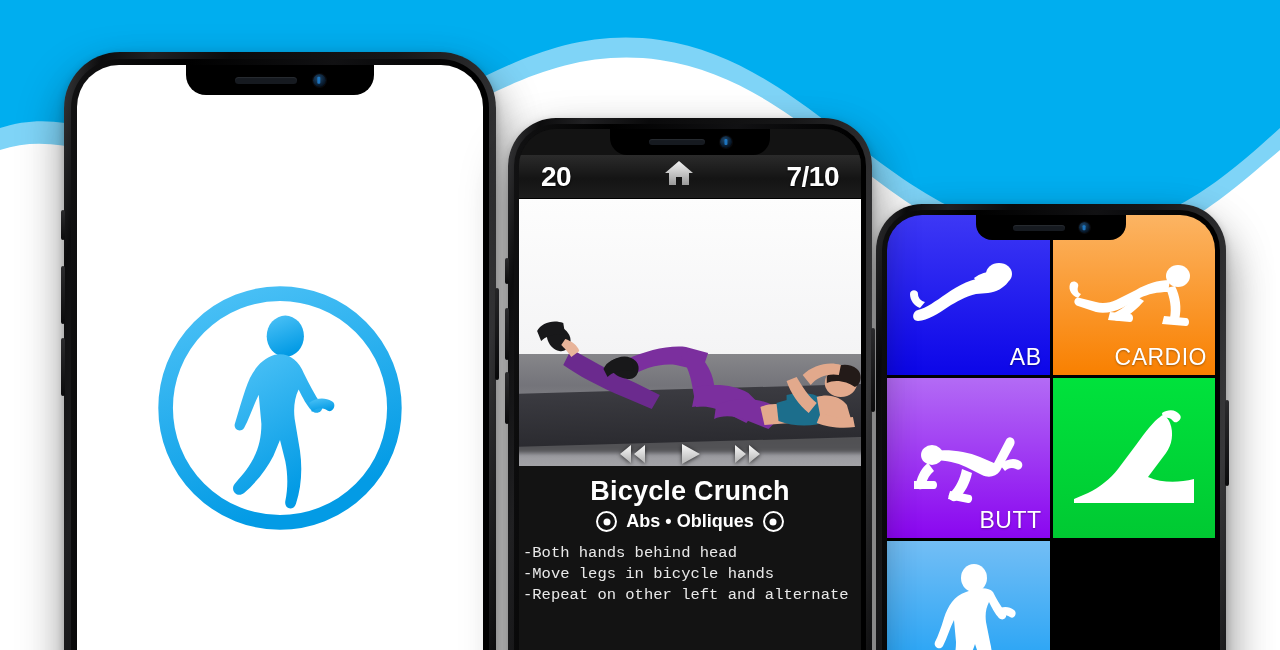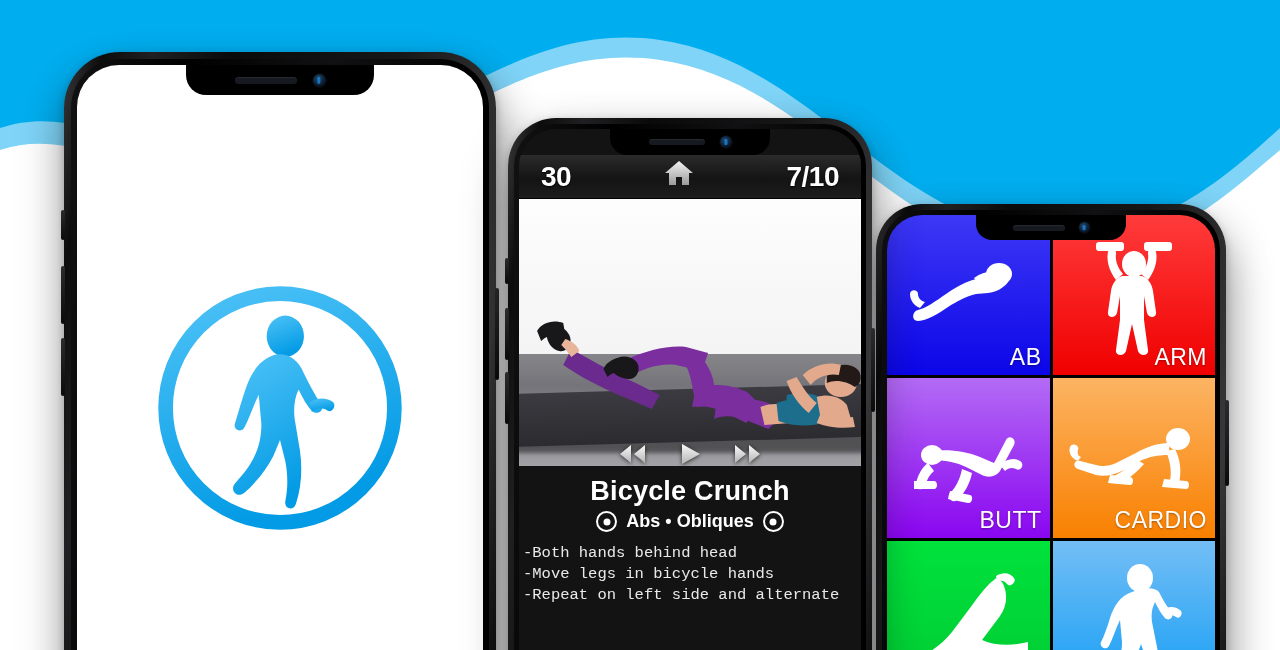--- a/index.html
+++ b/index.html
@@ -154,38 +154,40 @@
                        C92 48 100 44 104 38 C107 33 100 29 96 33 Z"></path>
               <path d="M70 34 C78 28 88 26 96 28 C101 29 101 36 96 36
                        C89 35 81 37 75 41 Z"></path>
               <path d="M16 64 C10 62 6 56 6 50 C6 45 14 45 14 50
                        C14 54 17 57 21 58 Z"></path>
             </g>
           </svg>
           <span class="tlabel">AB</span>
         </div>
 
-        <div class="tile" style="background:linear-gradient(180deg,#FF3B3B,#F00000);">
-          <svg width="96" height="128" viewBox="0 0 96 128">
-            <g fill="#fff">
-              <ellipse cx="48" cy="36" rx="12" ry="13"></ellipse>
-              <path d="M36 48 C30 50 26 56 25 63 L22 84 C21 90 29 91 31 85
-                       L34 68 L34 92 L30 122 C29 128 38 129 40 123
-                       L46 96 L52 123 C54 129 63 128 62 122
-                       L58 92 L58 68 L61 85 C63 91 71 90 70 84
-                       L67 63 C66 56 62 50 56 48 Z"></path>
-              <path d="M30 52 C24 44 20 34 22 24 C23 18 31 20 30 26
-                       C29 33 32 40 37 46 Z"></path>
-              <path d="M62 52 C68 44 72 34 70 24 C69 18 61 20 62 26
-                       C63 33 60 40 55 46 Z"></path>
-              <rect x="10" y="14" width="28" height="9" rx="3"></rect>
-              <rect x="58" y="14" width="28" height="9" rx="3"></rect>
-            </g>
-          </svg>
-          <span class="tlabel">ARM</span>
+
+        <div class="tile" style="background:linear-gradient(180deg,#FCB463,#F98000);">
+          <svg width="136" height="92" viewBox="0 0 136 92">
+            <g fill="#fff">
+              <ellipse cx="112" cy="30" rx="12" ry="11"></ellipse>
+              <path d="M104 34 C92 34 80 38 70 44 L50 54
+                       C44 57 36 58 30 56 L14 52 C8 50 6 58 12 60
+                       L30 66 C38 68 48 66 56 62 L74 52
+                       C82 48 92 46 102 46 Z"></path>
+              <path d="M100 42 C104 52 106 62 104 72 C103 78 112 80 113 74
+                       C116 62 114 50 109 40 Z"></path>
+              <path d="M98 70 L120 72 C124 72 124 80 120 80 L96 78 Z"></path>
+              <path d="M70 50 C64 56 58 62 50 66 C44 69 48 77 54 74
+                       C64 69 72 62 78 55 Z"></path>
+              <path d="M44 66 L64 68 C68 68 68 76 64 76 L42 74 Z"></path>
+              <path d="M12 52 C6 50 2 44 4 38 C6 33 14 36 12 41
+                       C11 44 12 47 15 48 Z"></path>
+            </g>
+          </svg>
+          <span class="tlabel">CARDIO</span>
         </div>
 
         <div class="tile" style="background:linear-gradient(180deg,#B36BF5,#8A06F0);">
           <svg width="128" height="100" viewBox="0 0 128 100">
             <g fill="#fff">
               <ellipse cx="28" cy="50" rx="11" ry="10"></ellipse>
               <path d="M22 56 C34 54 50 56 62 62 L78 70
                        C84 73 92 72 96 66 L110 40
                        C113 34 105 29 102 35 L90 58 L76 52
                        C62 46 44 44 28 46 Z"></path>
@@ -195,41 +197,20 @@
                        C61 88 66 78 68 68 Z"></path>
               <path d="M24 58 C18 62 14 70 12 78 C10 84 19 87 21 81
                        C23 74 26 69 30 66 Z"></path>
               <path d="M10 76 L30 76 C34 76 34 84 30 84 L10 84 Z"></path>
               <path d="M46 86 L66 90 C70 91 68 99 64 98 L44 94 Z"></path>
             </g>
           </svg>
           <span class="tlabel">BUTT</span>
         </div>
 
-        <div class="tile" style="background:linear-gradient(180deg,#FCB463,#F98000);">
-          <svg width="136" height="92" viewBox="0 0 136 92">
-            <g fill="#fff">
-              <ellipse cx="112" cy="30" rx="12" ry="11"></ellipse>
-              <path d="M104 34 C92 34 80 38 70 44 L50 54
-                       C44 57 36 58 30 56 L14 52 C8 50 6 58 12 60
-                       L30 66 C38 68 48 66 56 62 L74 52
-                       C82 48 92 46 102 46 Z"></path>
-              <path d="M100 42 C104 52 106 62 104 72 C103 78 112 80 113 74
-                       C116 62 114 50 109 40 Z"></path>
-              <path d="M98 70 L120 72 C124 72 124 80 120 80 L96 78 Z"></path>
-              <path d="M70 50 C64 56 58 62 50 66 C44 69 48 77 54 74
-                       C64 69 72 62 78 55 Z"></path>
-              <path d="M44 66 L64 68 C68 68 68 76 64 76 L42 74 Z"></path>
-              <path d="M12 52 C6 50 2 44 4 38 C6 33 14 36 12 41
-                       C11 44 12 47 15 48 Z"></path>
-            </g>
-          </svg>
-          <span class="tlabel">CARDIO</span>
-        </div>
-
         <div class="tile" style="background:linear-gradient(180deg,#00E23C,#00C932);">
           <svg width="120" height="96" viewBox="0 0 120 96">
             <g fill="#fff">
               <path d="M86 10 C80 14 72 24 62 38 L44 62 C36 72 26 80 14 86
                        L0 92 L0 96 L120 96 L120 72 C104 76 88 76 74 70
                        L92 46 C98 38 100 26 96 16 C94 10 88 6 86 10 Z"></path>
               <path d="M88 6 C94 2 102 2 106 8 C109 12 102 18 99 14
                        C96 10 92 10 89 12 Z"></path>
             </g>
           </svg>
@@ -268,21 +249,21 @@
     <div class="frame-inner"></div>
     <div class="side-btn" style="left:-3px;top:140px;width:4px;height:26px;"></div>
     <div class="side-btn" style="left:-3px;top:190px;width:4px;height:52px;"></div>
     <div class="side-btn" style="left:-3px;top:254px;width:4px;height:52px;"></div>
     <div class="side-btn" style="right:-3px;top:210px;width:4px;height:84px;"></div>
 
     <div class="screen">
       <div class="app2">
 
         <div class="app2-header">
-          <span class="hnum">30</span>
+          <span class="hnum">20</span>
           <span>
             <svg width="30" height="28" viewBox="0 0 30 28" aria-hidden="true">
               <defs>
                 <linearGradient id="homeg" x1="0" y1="0" x2="0" y2="1">
                   <stop offset="0" stop-color="#f2f2f2"></stop>
                   <stop offset="1" stop-color="#9a9a9a"></stop>
                 </linearGradient>
               </defs>
               <path d="M15 2 L29 14 L25 14 L25 26 L18 26 L18 18 L12 18 L12 26 L5 26 L5 14 L1 14 Z" fill="url(#homeg)"></path>
             </svg>
@@ -358,21 +339,21 @@
 
         <div class="app2-sub">
           <span class="dot-ring"></span>
           <span>Abs • Obliques</span>
           <span class="dot-ring"></span>
         </div>
 
         <div class="app2-steps">
           <div>-Both hands behind head</div>
           <div>-Move legs in bicycle hands</div>
-          <div>-Repeat on left side and alternate</div>
+          <div>-Repeat on other left and alternate</div>
         </div>
       </div>
 
       <div class="notch">
         <span class="grille" style="width:56px;height:6px;margin-right:15px;"></span>
         <span class="cam" style="width:12px;height:12px;"></span>
       </div>
     </div>
   </div>
 

